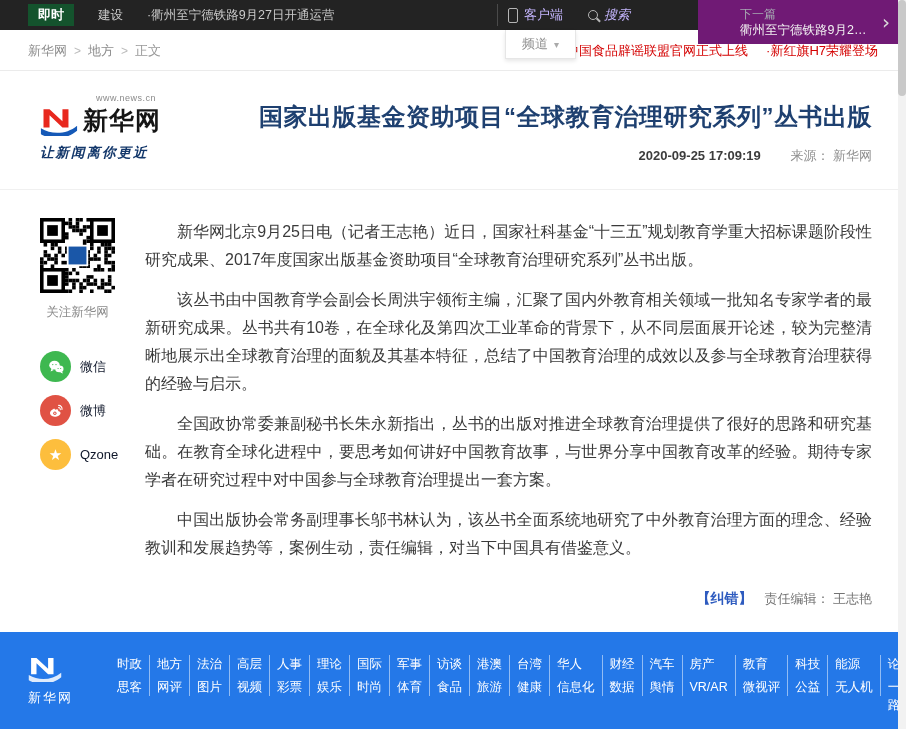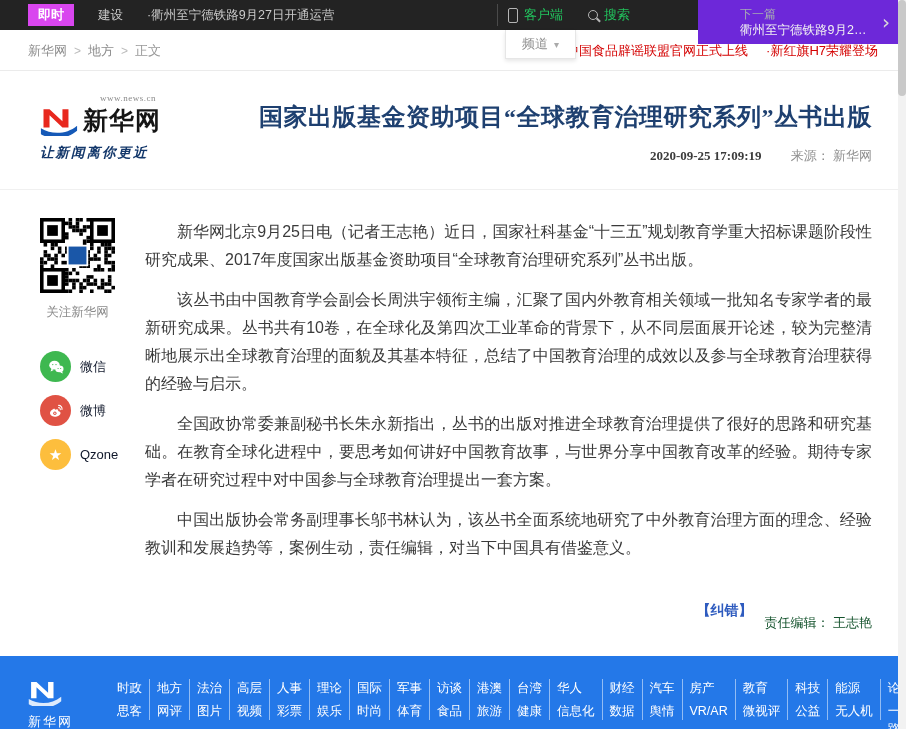--- a/index.html
+++ b/index.html
@@ -1,47 +1,47 @@
 <!DOCTYPE html>
 <html><head>
 <meta charset="utf-8">
 <style>
   html,body{margin:0;padding:0;background:#fff;}
   body{width:906px;font-family:"Liberation Sans","DejaVu Sans",sans-serif;}
   .page{position:relative;width:906px;height:729px;overflow:hidden;background:#fff;}
 
   
   .topbar{position:relative;height:30px;background:#232323;display:flex;align-items:center;z-index:4;}
-  .live-badge{margin-left:28px;background:#d946ef;color:#fff;font-size:13px;font-weight:bold;padding:4px 10px;line-height:14px;flex-shrink:0;}
+  .live-badge{margin-left:28px;background:#14532d;color:#fff;font-size:13px;font-weight:bold;padding:4px 10px;line-height:14px;flex-shrink:0;}
   .ticker{color:#cbcbcb;font-size:12.5px;margin-left:24px;white-space:nowrap;cursor:pointer;}
   .vsep{position:absolute;left:497px;top:4px;width:1px;height:22px;background:#4a4a4a;}
-  .tb-btn{position:absolute;top:0;height:30px;display:flex;align-items:center;gap:6px;color:#22c55e;font-size:13px;cursor:pointer;}
+  .tb-btn{position:absolute;top:0;height:30px;display:flex;align-items:center;gap:6px;color:#c4b5fd;font-size:13px;cursor:pointer;}
   .tb-client{left:508px;}
-  .tb-search{left:588px;}
+  .tb-search{left:588px;font-style:italic;}
   .phone-icon{display:inline-block;width:8px;height:13px;border:1.3px solid #b5b5b5;border-radius:2px;}
   .search-icon{display:inline-block;width:8px;height:8px;border:1.6px solid #b5b5b5;border-radius:50%;position:relative;}
   .search-icon::after{content:"";position:absolute;width:5px;height:1.6px;background:#b5b5b5;transform:rotate(45deg);right:-4px;bottom:-2px;}
-  .next-panel{position:absolute;right:8px;top:0;width:200px;height:44px;background:#6d28d9;display:flex;align-items:center;z-index:5;cursor:pointer;}
+  .next-panel{position:absolute;right:8px;top:0;width:200px;height:44px;background:#701a75;display:flex;align-items:center;z-index:5;cursor:pointer;}
   .next-inner{flex:1;padding-left:42px;overflow:hidden;}
   .next-label{color:#a7abb2;font-size:12px;line-height:16px;}
   .next-title{color:#f2f2f2;font-size:12.5px;line-height:17px;white-space:nowrap;overflow:hidden;}
   .next-chevron{color:#d8d8d8;font-size:20px;padding:0 8px;font-family:"DejaVu Sans",sans-serif;}
   .channel-dd{position:absolute;left:505px;top:30px;background:#fff;border:1px solid #e6e6e6;border-top:none;box-shadow:0 2px 4px rgba(0,0,0,.10);padding:5px 16px;color:#8f8f8f;font-size:13px;display:flex;align-items:center;gap:6px;z-index:6;cursor:pointer;}
   .caret{font-size:10px;color:#aaa;}
 
   
   .crumb-row{display:flex;justify-content:space-between;align-items:center;padding:12px 28px 10px 28px;border-bottom:1px solid #ebebeb;}
   .crumbs{display:flex;align-items:center;font-size:13px;color:#999;}
   .crumb-link{cursor:pointer;color:#8d8d8d;}
   .crumb-sep{margin:0 7px;color:#bbb;font-size:12px;}
   .hot-links{display:flex;gap:18px;}
   .hot-link{color:#d40000;font-size:13px;white-space:nowrap;cursor:pointer;}
 
   
-  .art-header{position:relative;padding:16px 34px 24px 34px;border-bottom:1px solid #f0f0f0;font-family:Liberation Serif, serif;}
+  .art-header{position:relative;padding:16px 34px 24px 34px;border-bottom:1px solid #f0f0f0;}
   .logo{position:absolute;left:40px;top:22px;width:130px;cursor:pointer;}
   .logo-url{font-size:9px;color:#8a8a8a;text-align:right;padding-right:14px;letter-spacing:.5px;}
   .logo-row{display:flex;align-items:center;gap:5px;margin-top:1px;}
   .logo-brand{font-size:25px;font-weight:bold;color:#151515;letter-spacing:1px;}
   .logo-slogan{font-size:13.5px;color:#14386b;font-weight:bold;font-style:italic;margin-top:7px;letter-spacing:2px;white-space:nowrap;}
   .headline-block{margin-left:100px;text-align:right;}
   .headline{font-size:24px;font-weight:bold;color:#1e4070;margin:14px 0 0 0;letter-spacing:.5px;}
   .meta-row{margin-top:14px;font-size:13px;}
   .meta-date{font-weight:bold;color:#3c3c3c;}
   .meta-src-label{margin-left:26px;color:#8f8f8f;}
@@ -57,21 +57,21 @@
   .share-circle{width:31px;height:31px;border-radius:50%;display:flex;align-items:center;justify-content:center;flex-shrink:0;}
   .wechat-bg{background:#3eb850;}
   .weibo-bg{background:#e05244;}
   .qzone-bg{background:#fdbe3d;}
   .qzone-star{color:#fff;font-size:15px;line-height:1;}
   .share-label{font-size:13px;color:#0f172a;}
   .article{flex:1;min-width:0;}
   .article p{font-size:16px;line-height:28px;color:#3a3a3a;text-indent:2em;margin:0 0 12px 0;text-align:justify;}
   .correct-row{display:flex;justify-content:flex-end;align-items:center;gap:12px;padding:16px 34px 0 34px;}
   .correct-btn{font-size:14px;font-weight:bold;color:#2e5bbf;cursor:pointer;}
-  .editor-line{font-size:13px;color:#14532d;margin-top:24px;}
+  .editor-line{font-size:13px;color:#737373;}
 
   
   .bluefooter{margin-top:24px;background:#2478e8;padding:20px 20px 20px 28px;display:flex;align-items:flex-start;}
   .flogo{width:76px;flex-shrink:0;text-align:left;padding-top:2px;cursor:pointer;}
   .flogo-brand{color:#fff;font-size:13px;letter-spacing:2px;margin-top:3px;}
   .fnav{display:flex;margin-left:6px;align-items:flex-start;padding-top:3px;}
   .fcol{display:flex;flex-direction:column;gap:5px;padding:0 7px;border-right:1px solid rgba(255,255,255,.5);font-size:12.5px;line-height:18px;white-space:nowrap;}
   .fcol:last-child{border-right:none;}
   .flink{color:#fff;cursor:pointer;}
   .fcol-wrap .flink:last-child{white-space:normal;width:40px;}

